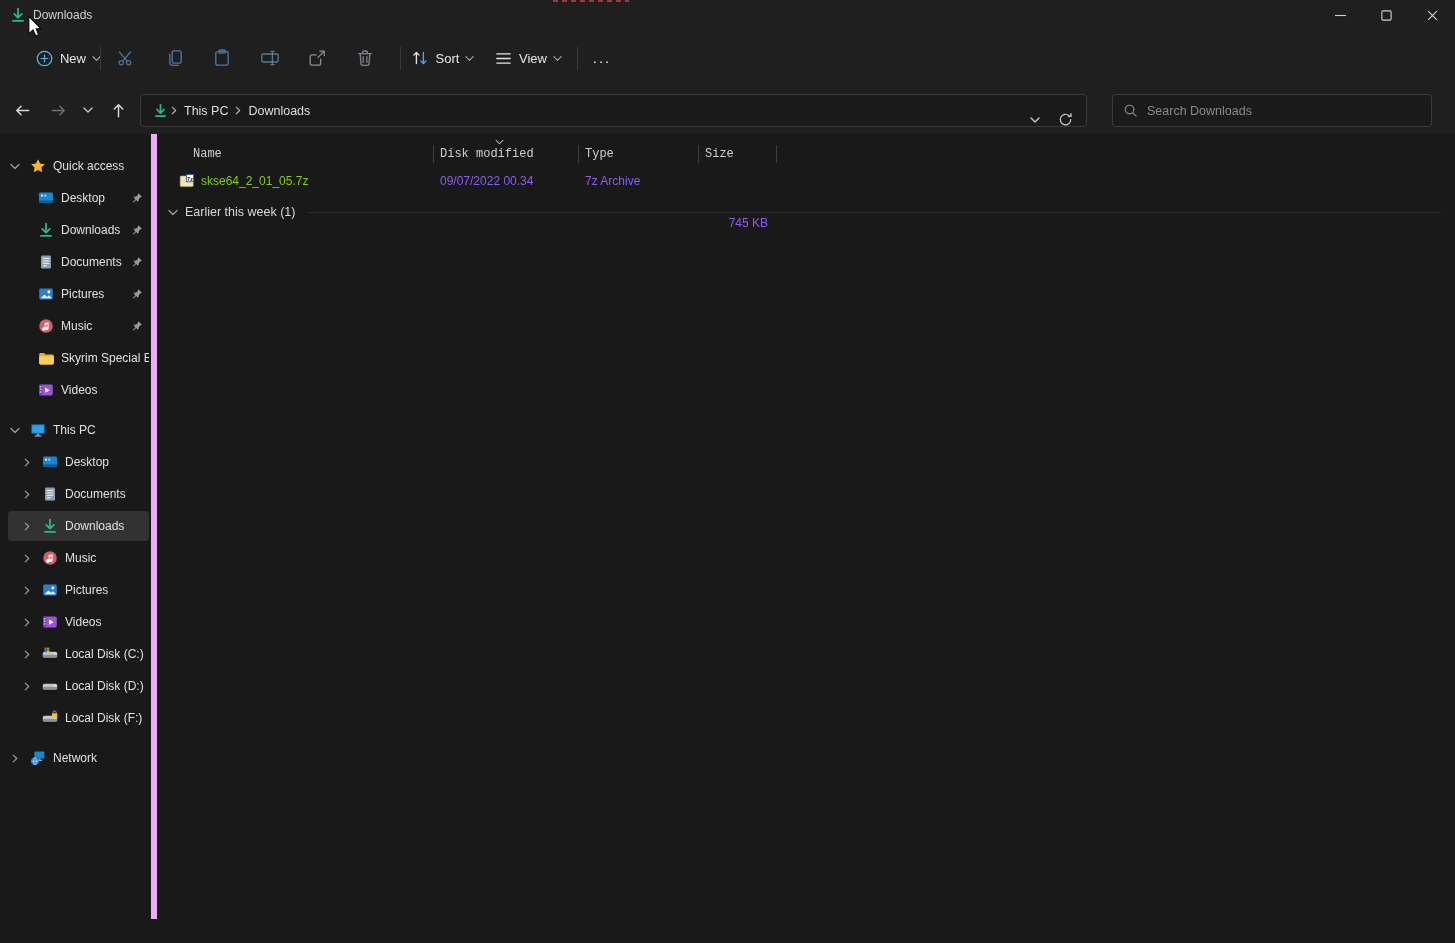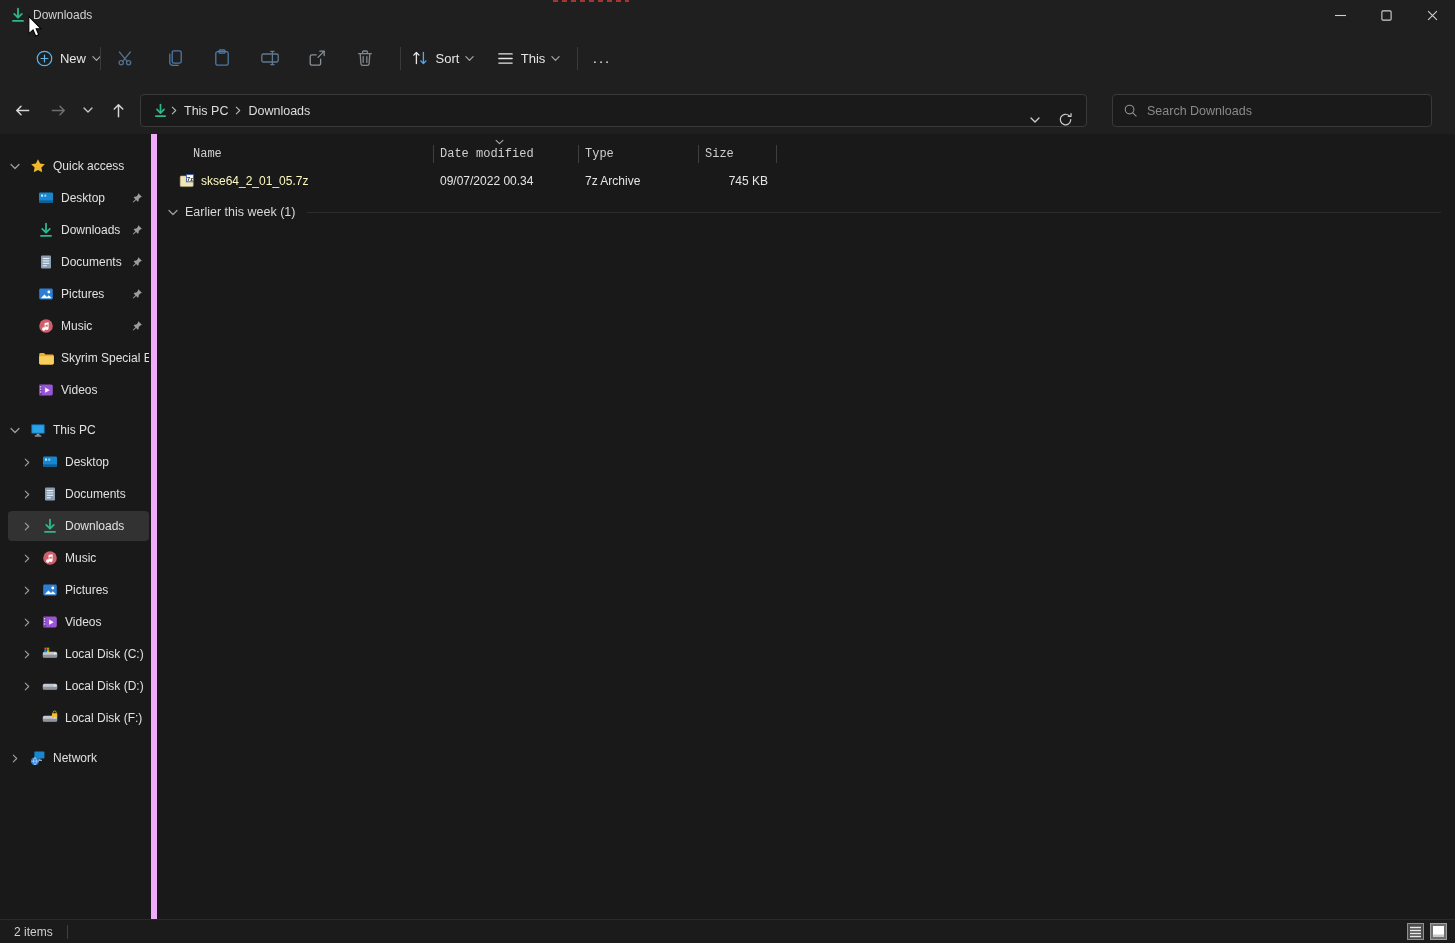--- a/index.html
+++ b/index.html
@@ -59,24 +59,24 @@
   .colheaders { position:absolute; left:0; top:8px; width:100%; height:24px; color:#cfcfcf;font-family:Liberation Mono, monospace; }
   .colheaders .hcell { position:absolute; top:0; height:24px; display:flex; align-items:center; background:transparent; border:none; color:#cfcfcf; font-size:12px; font-family:inherit; }
   .hdiv { position:absolute; top:3px; width:1px; height:18px; background:#3e3e3e; }
   .sort-ind { position:absolute; top:-3px; color:#a8a8a8; }
 
   .rows { position:absolute; left:0; top:32px; width:100%; }
   .grouprow { display:flex; align-items:center; height:28px; margin-top:2px; padding-left:11px; color:#d9d9d9; font-size:12.5px; }
   .grouprow .gchev { color:#9c9c9c; display:flex; margin-right:7px; }
   .gline { flex:1; height:1px; background:#2d2d2d; margin:0 14px 0 12px; }
   .filerow { position:relative; height:30px; }
-  .fcell { position:absolute; top:0; height:30px; display:flex; align-items:center; color:#e5e5e5; }
-  .fname { left:22px; color:#fef9c3; gap:6px; }
+  .fcell { position:absolute; top:0; height:30px; display:flex; align-items:center; color:#8b5cf6; }
+  .fname { left:22px; color:#84cc16; gap:6px; }
   .fdate { left:283px; } .ftype { left:428px; }
-  .fsize { left:541px; width:70px; justify-content:flex-end; }
+  .fsize { left:541px; width:70px; justify-content:flex-end;margin-top:42px; }
 
   
   .statusbar { position:absolute; left:0; top:919px; width:100%; height:24px; background:#1b1b1b; border-top:1px solid #2a2a2a; display:flex; align-items:center; }
   .status-count { margin-left:14px; color:#cfcfcf; }
   .status-div { width:1px; height:14px; background:#3f3f3f; margin-left:14px; }
   .status-views { margin-left:auto; margin-right:7px; display:flex; gap:4px; }
   .sv-btn { width:19px; height:19px; padding:0; background:transparent; border:none; display:flex; align-items:center; justify-content:center; }
 </style>
 </head>
 <body>
@@ -349,21 +349,21 @@
               <use href="#i-chevd"></use>
             </svg>
           </span>
       </button>
       <button class="tb-abs" style="left:490px;width:76px">
         <span class="ico" style="color:#e6e6e6">
             <svg width="19" height="19">
               <use href="#i-viewlines"></use>
             </svg>
           </span>
-        <span>This</span>
+        <span>View</span>
         <span class="ico chev-small">
             <svg width="9" height="7">
               <use href="#i-chevd"></use>
             </svg>
           </span>
         </button>
       <div class="tb-divider" style="left:577px"></div>
       <button class="tb-abs more-dots" style="left:584px;width:36px">
           <span>...</span>
         </button>
@@ -703,21 +703,21 @@
 
     <div class="content">
       <div class="colheaders">
         <button class="hcell" style="left:36px">Name</button>
         <div class="hdiv" style="left:276px"></div>
         <span class="sort-ind" style="left:338px">
             <svg width="9" height="6">
               <use href="#i-chevd"></use>
             </svg>
           </span>
-        <button class="hcell" style="left:283px">Date modified</button>
+        <button class="hcell" style="left:283px">Disk modified</button>
         <div class="hdiv" style="left:421px"></div>
         <button class="hcell" style="left:428px">Type</button>
         <div class="hdiv" style="left:541px"></div>
         <button class="hcell" style="left:548px">Size</button>
         <div class="hdiv" style="left:619px"></div>
       </div>
 
       <div class="rows">
 
         <div class="filerow">
@@ -743,37 +743,14 @@
               </svg>
             </span>
           <span>Earlier this week (1)</span>
           <span class="gline"></span>
         </div>
 
       </div>
     </div>
   </div>
 
-  <footer class="statusbar">
-    <span class="status-count">2 items</span>
-    <span class="status-div"></span>
-    <span class="status-views">
-      <button class="sv-btn">
-        <span class="ico">
-          <svg width="17" height="17" viewBox="0 0 17 17">
-              <rect x="0.5" y="0.5" width="16" height="16" fill="#4a4a4a" stroke="#8f8f8f"></rect>
-              <path d="M3 4.5h11M3 7.5h11M3 10.5h11M3 13.5h11" stroke="#e8e8e8" stroke-width="1.4"></path>
-            </svg>
-        </span>
-      </button>
-      <button class="sv-btn">
-        <span class="ico">
-          <svg width="17" height="17" viewBox="0 0 17 17">
-              <rect x="0.5" y="0.5" width="16" height="16" fill="#6f6f6f" stroke="#9f9f9f"></rect>
-              <rect x="3" y="3" width="11" height="11" fill="#ffffff"></rect>
-              <rect x="3" y="11.5" width="11" height="2.5" fill="#c9c9c9"></rect>
-            </svg>
-        </span>
-      </button>
-    </span>
-  </footer>
 
 </div>
 
 </body></html>

